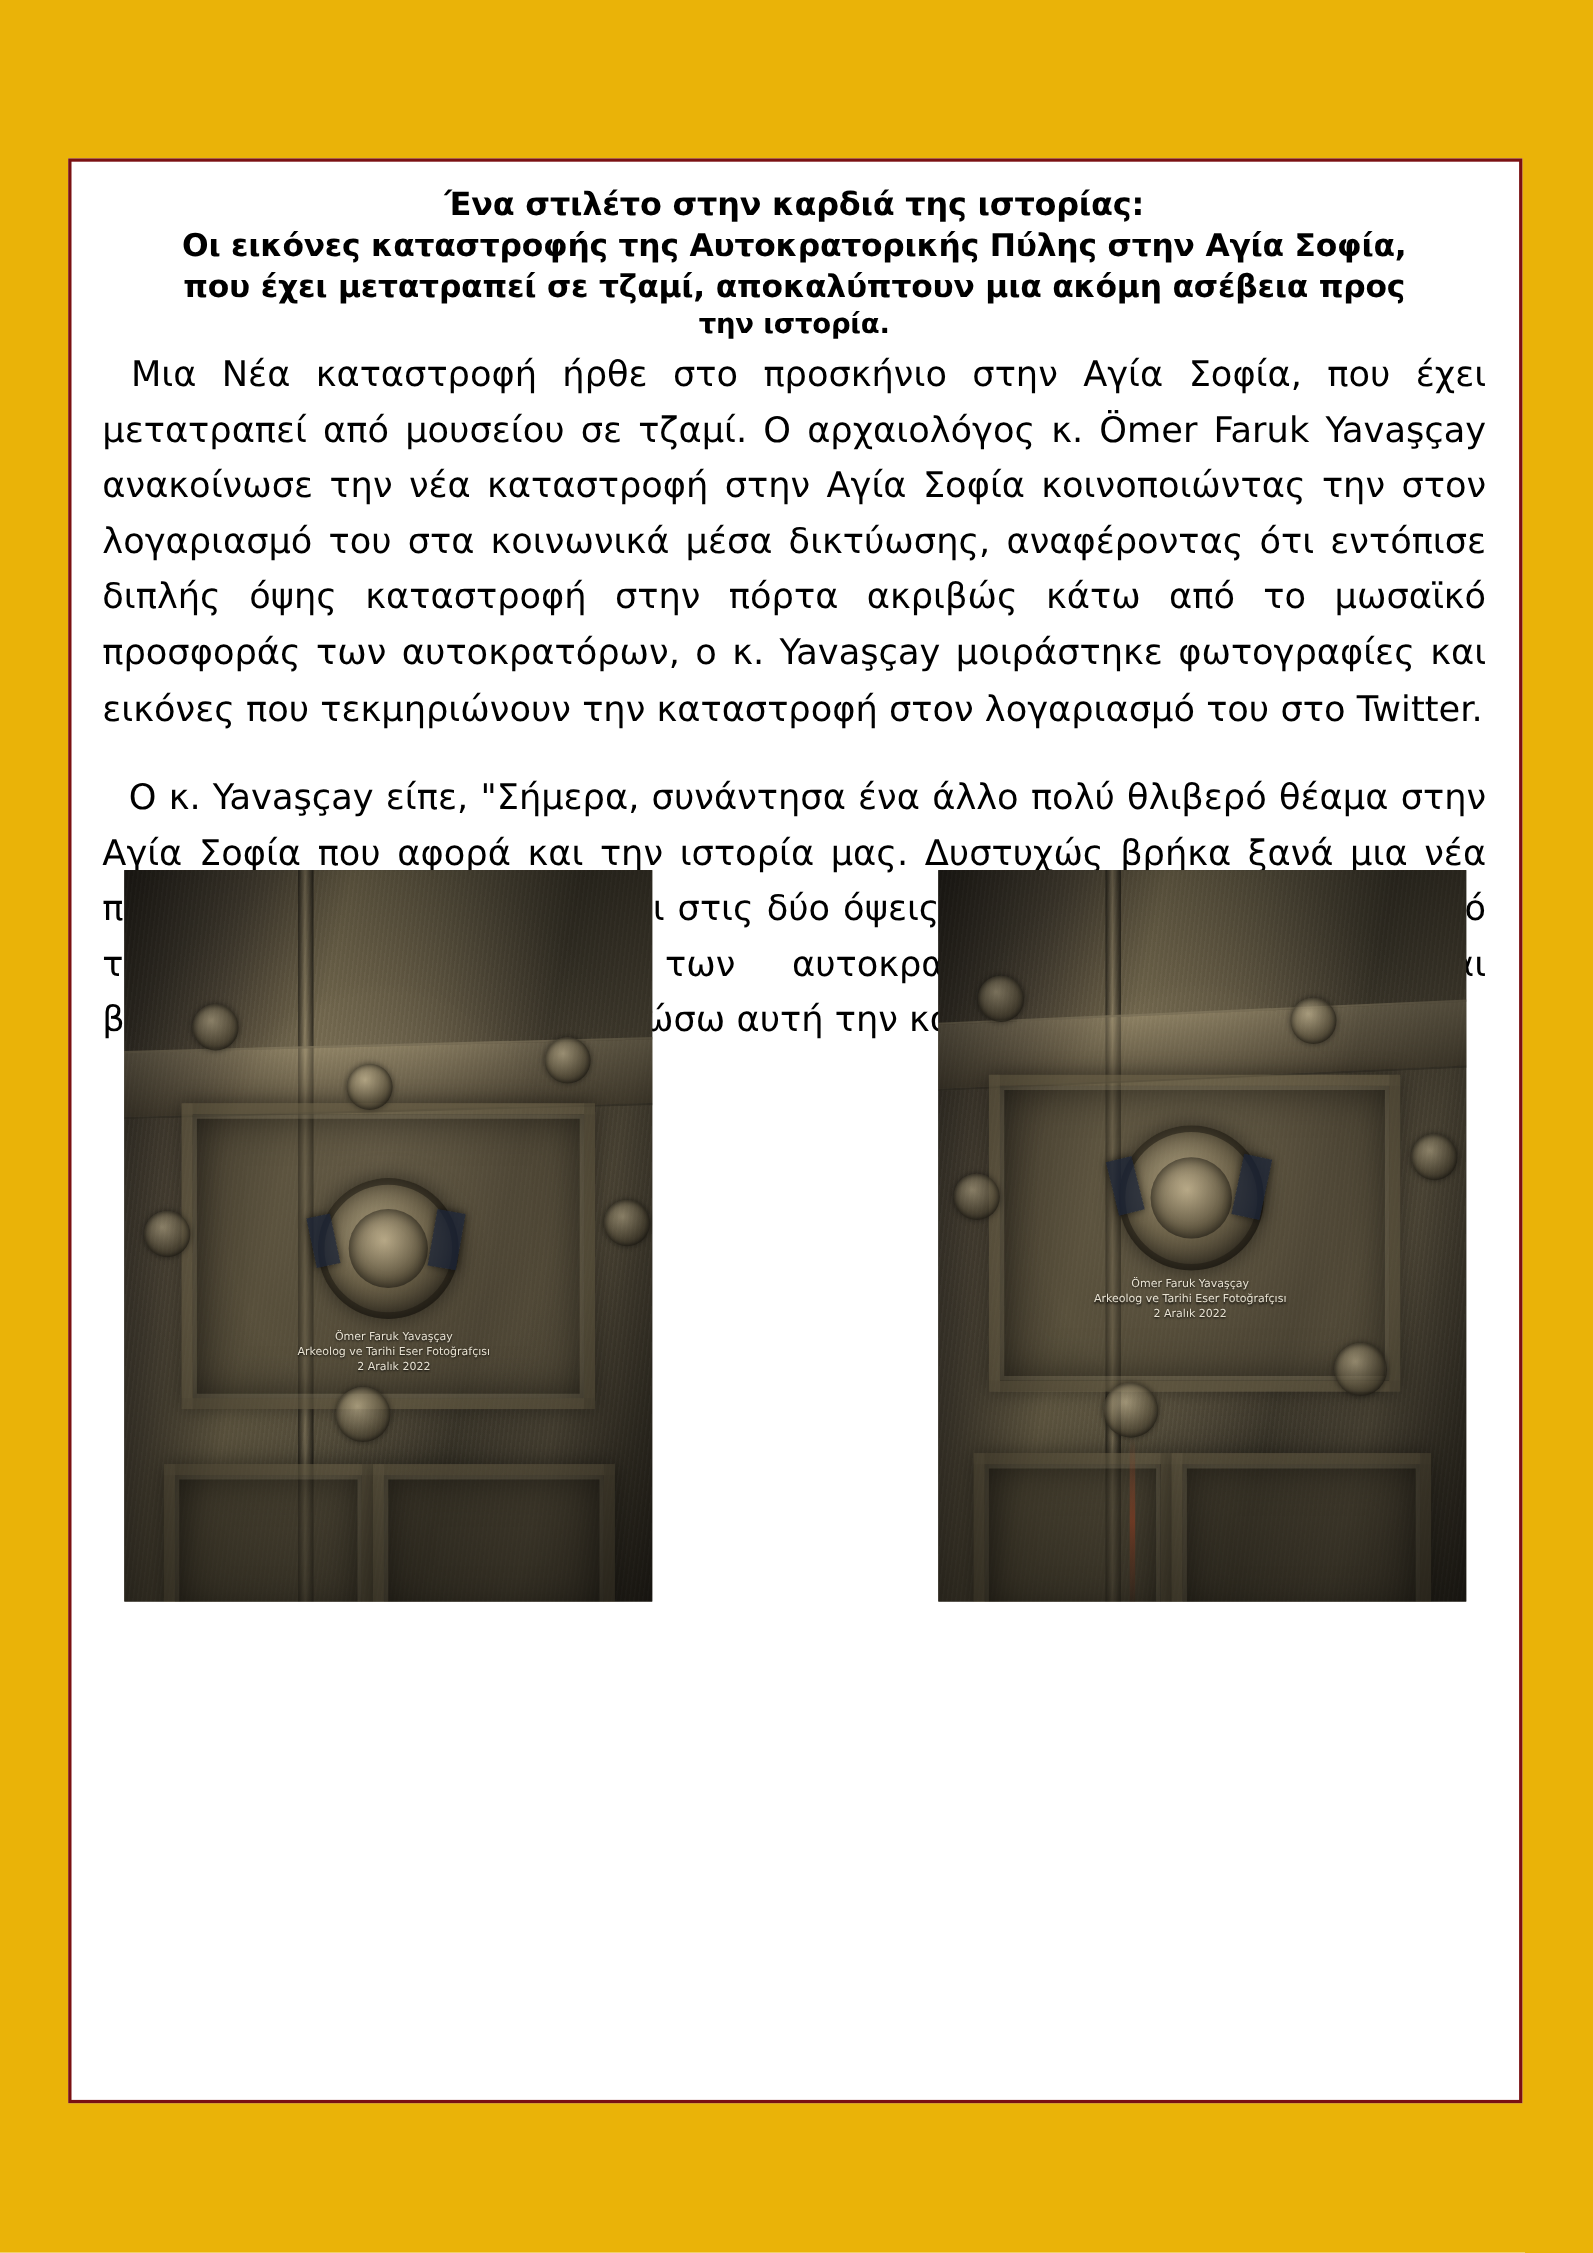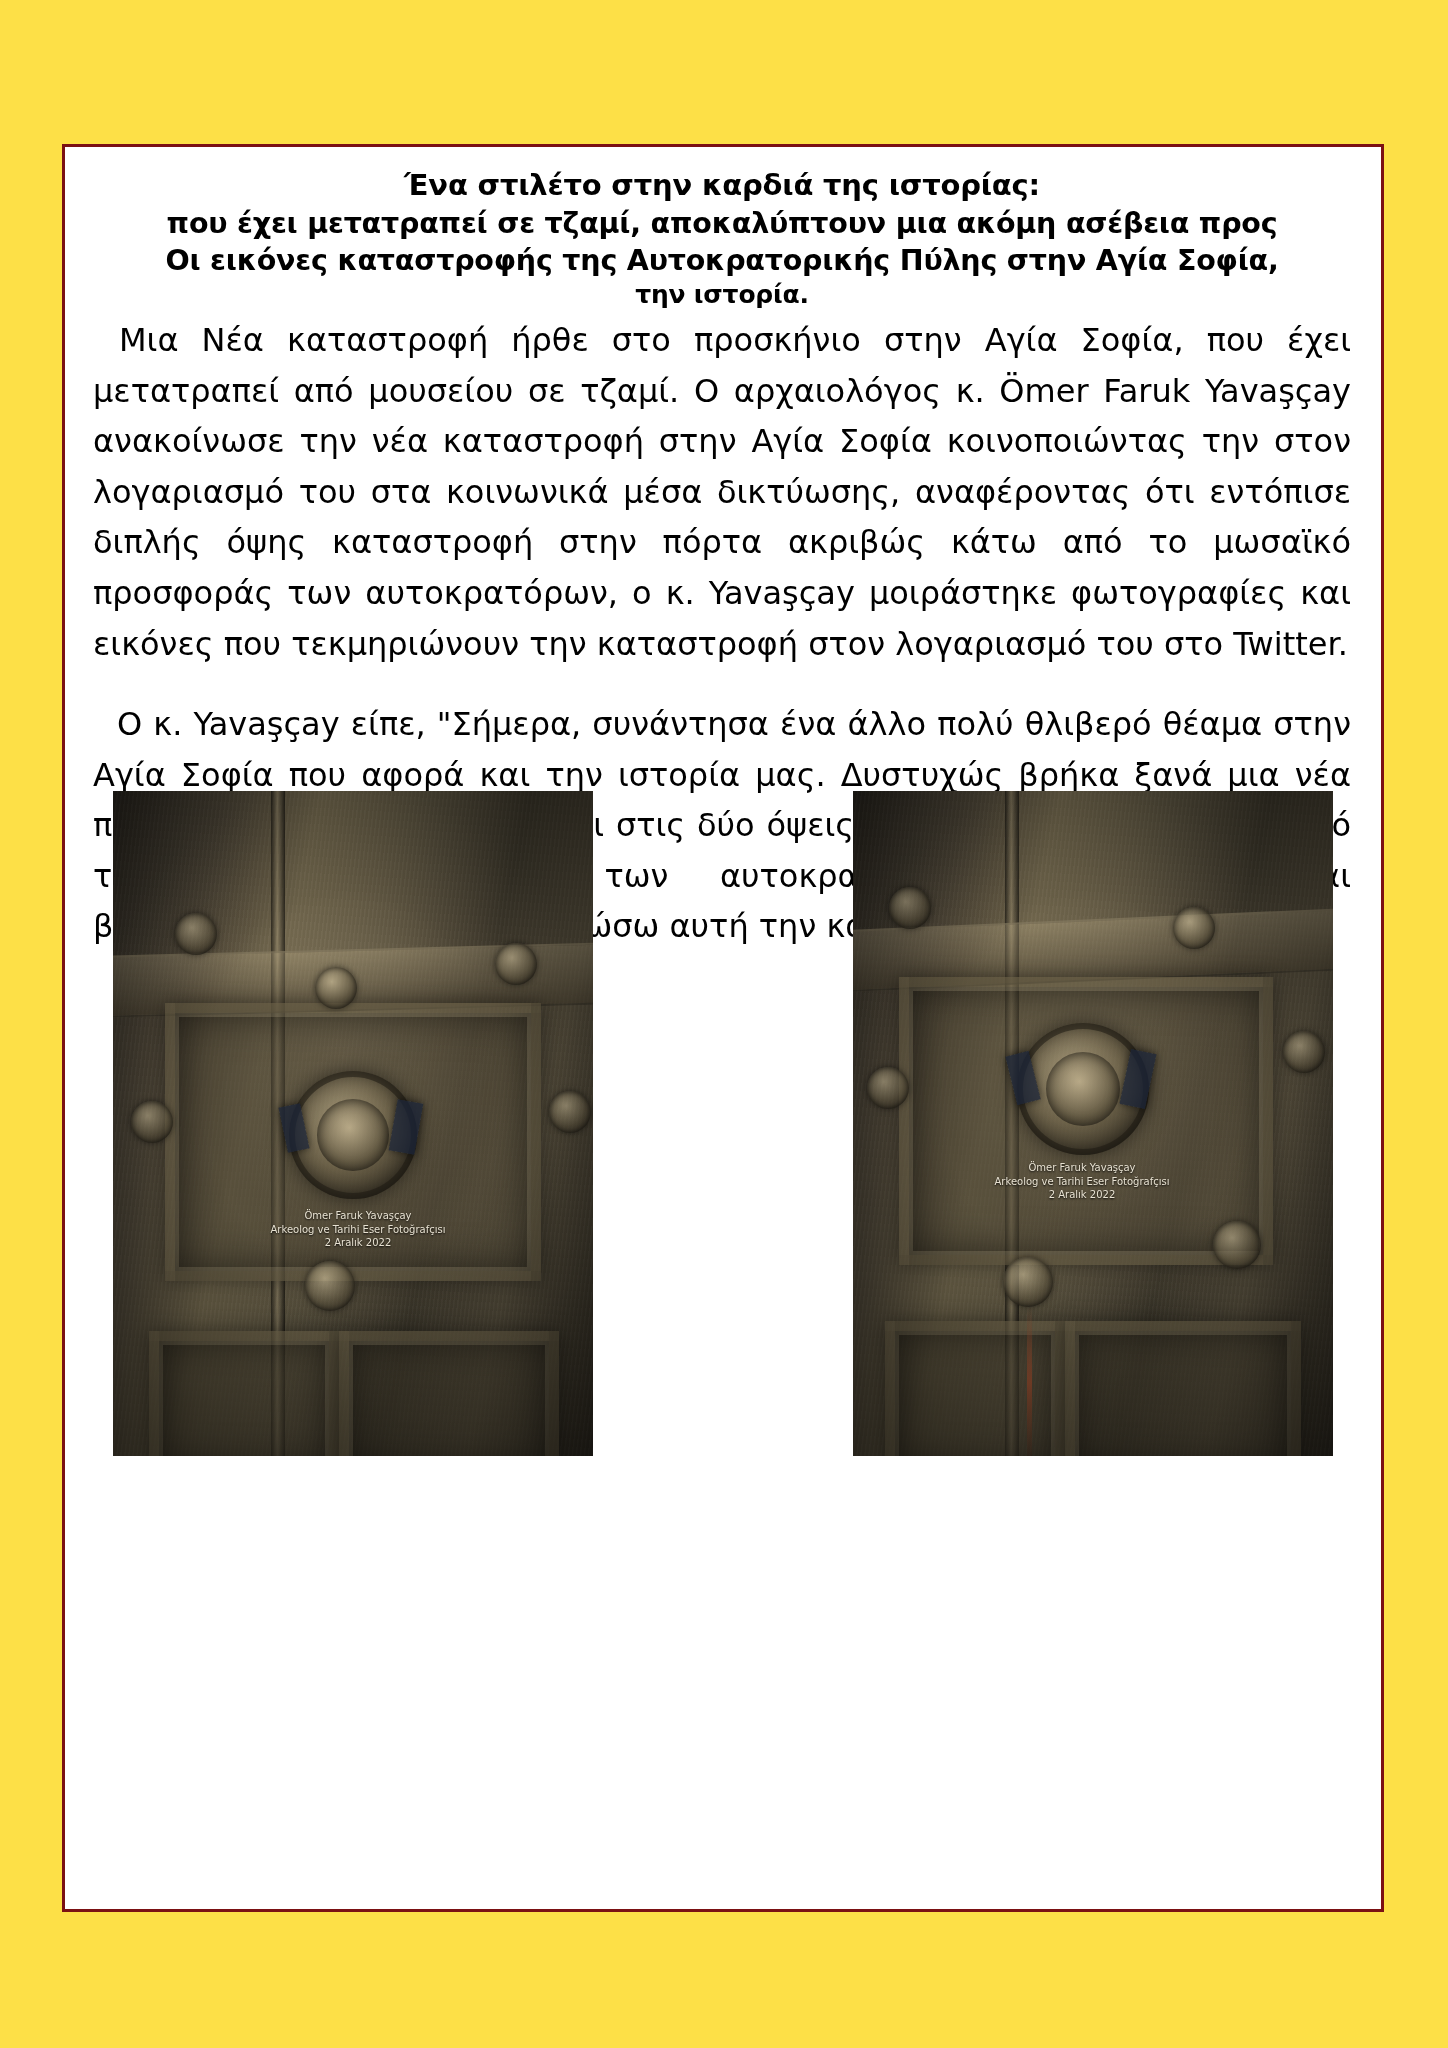--- a/index.html
+++ b/index.html
@@ -10,21 +10,21 @@
   body {
     width: 1448px;
     height: 2048px;
     font-family: "DejaVu Sans", sans-serif;
     color: #000000;
   }
   .page {
     position: relative;
     width: 1448px;
     height: 2048px;
-    background: #fde047;
+    background: #eab308;
     box-sizing: border-box;
   }
   .doc-frame {
     position: absolute;
     left: 62px;
     top: 144px;
     width: 1322px;
     height: 1768px;
     border: 3px solid #7b1113;
     box-sizing: border-box;
@@ -192,22 +192,22 @@
 </style>
 </head>
 <body>
 
 <div class="page">
   <div class="doc-frame">
     <div class="content">
 
       <div class="title-block">
         <span class="title-line l1">Ένα στιλέτο στην καρδιά της ιστορίας:</span>
+        <span class="title-line l3">Οι  εικόνες καταστροφής της Αυτοκρατορικής Πύλης στην Αγία Σοφία,</span>
         <span class="title-line l4">που έχει μετατραπεί σε τζαμί, αποκαλύπτουν μια ακόμη ασέβεια προς</span>
-        <span class="title-line l3">Οι  εικόνες καταστροφής της Αυτοκρατορικής Πύλης στην Αγία Σοφία,</span>
         <span class="title-line l5">την ιστορία.</span>
       </div>
 
 
       <p class="body-par first">Μια Νέα καταστροφή ήρθε στο προσκήνιο στην Αγία Σοφία, που έχει μετατραπεί από μουσείου σε τζαμί. Ο αρχαιολόγος κ. Ömer Faruk Yavaşçay ανακοίνωσε την νέα καταστροφή στην Αγία Σοφία κοινοποιώντας την στον λογαριασμό του στα κοινωνικά μέσα δικτύωσης, αναφέροντας ότι εντόπισε διπλής όψης καταστροφή στην πόρτα ακριβώς κάτω από το μωσαϊκό προσφοράς των αυτοκρατόρων, ο κ. Yavaşçay μοιράστηκε φωτογραφίες και εικόνες που τεκμηριώνουν την καταστροφή στον λογαριασμό του στο Twitter.</p>
       <p class="body-par second">Ο κ. Yavaşçay είπε, "Σήμερα, συνάντησα ένα άλλο πολύ θλιβερό θέαμα στην Αγία Σοφία  που αφορά και την ιστορία μας. Δυστυχώς βρήκα ξανά μια νέα πρόσοψη πόρτας με  φθορές και στις δύο όψεις στην πύλη ακριβώς κάτω από το μωσαϊκό προσφοράς των αυτοκρατόρων. Φωτογράφισα και βιντεοσκόπησα  για να τεκμηριώσω  αυτή την κατάσταση».</p>
     </div>
 
     <div class="photos">
 

